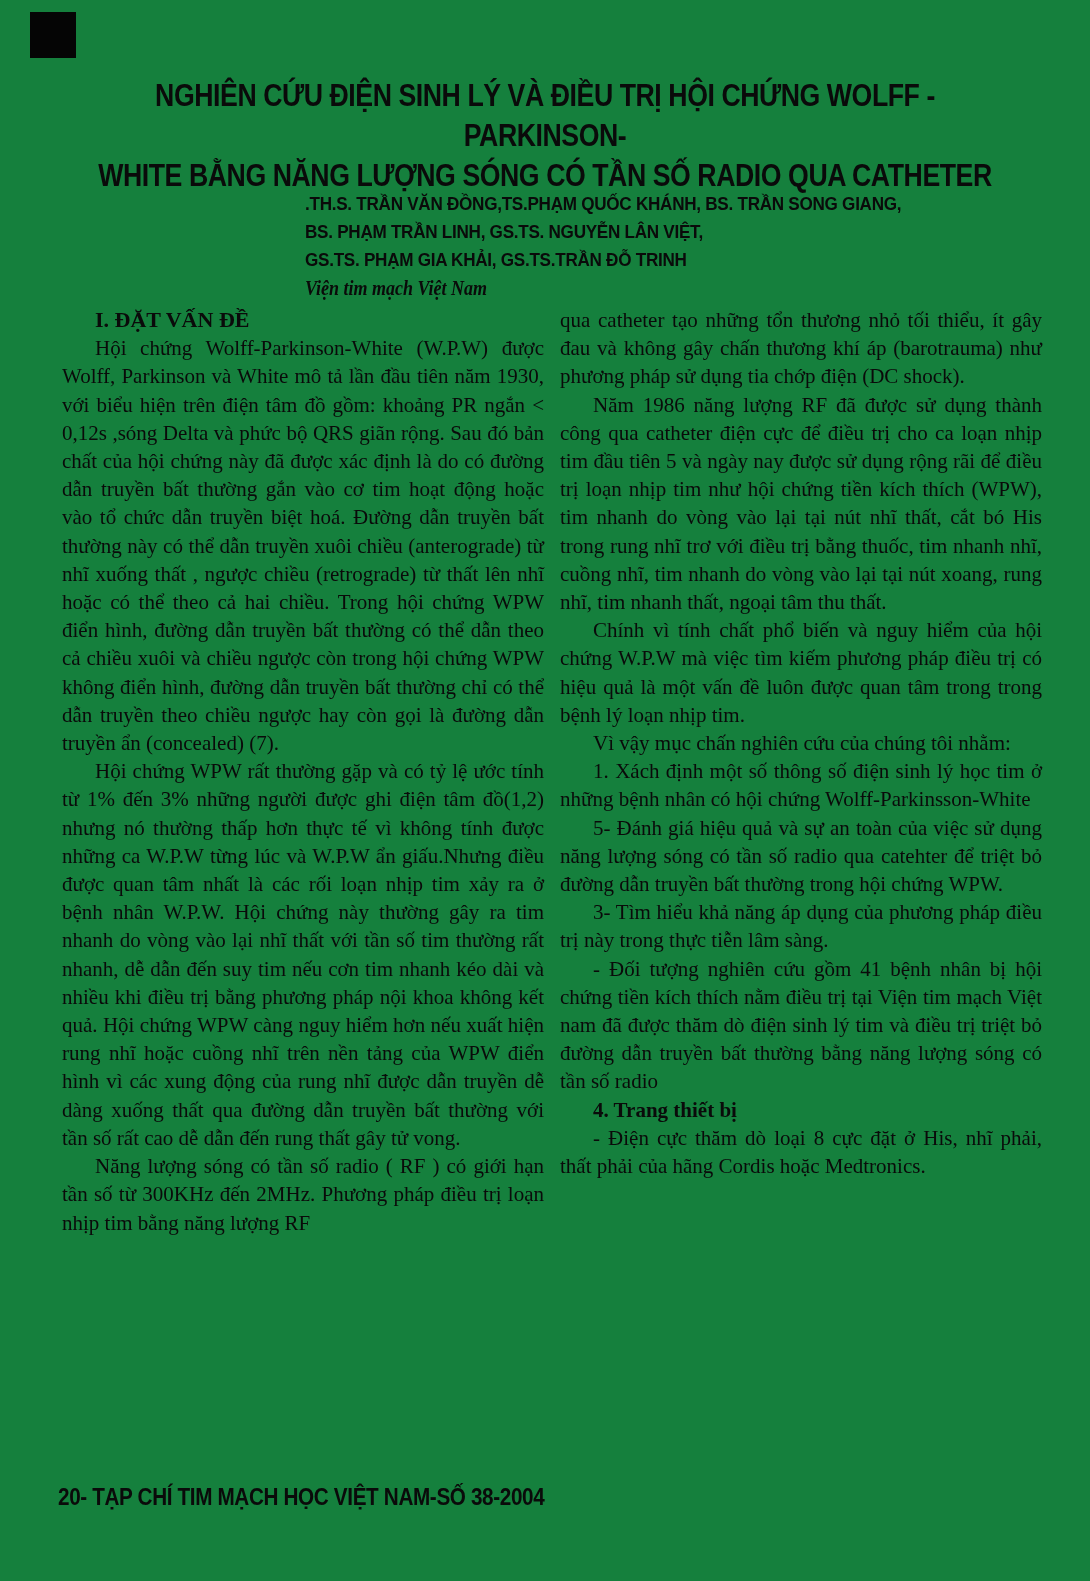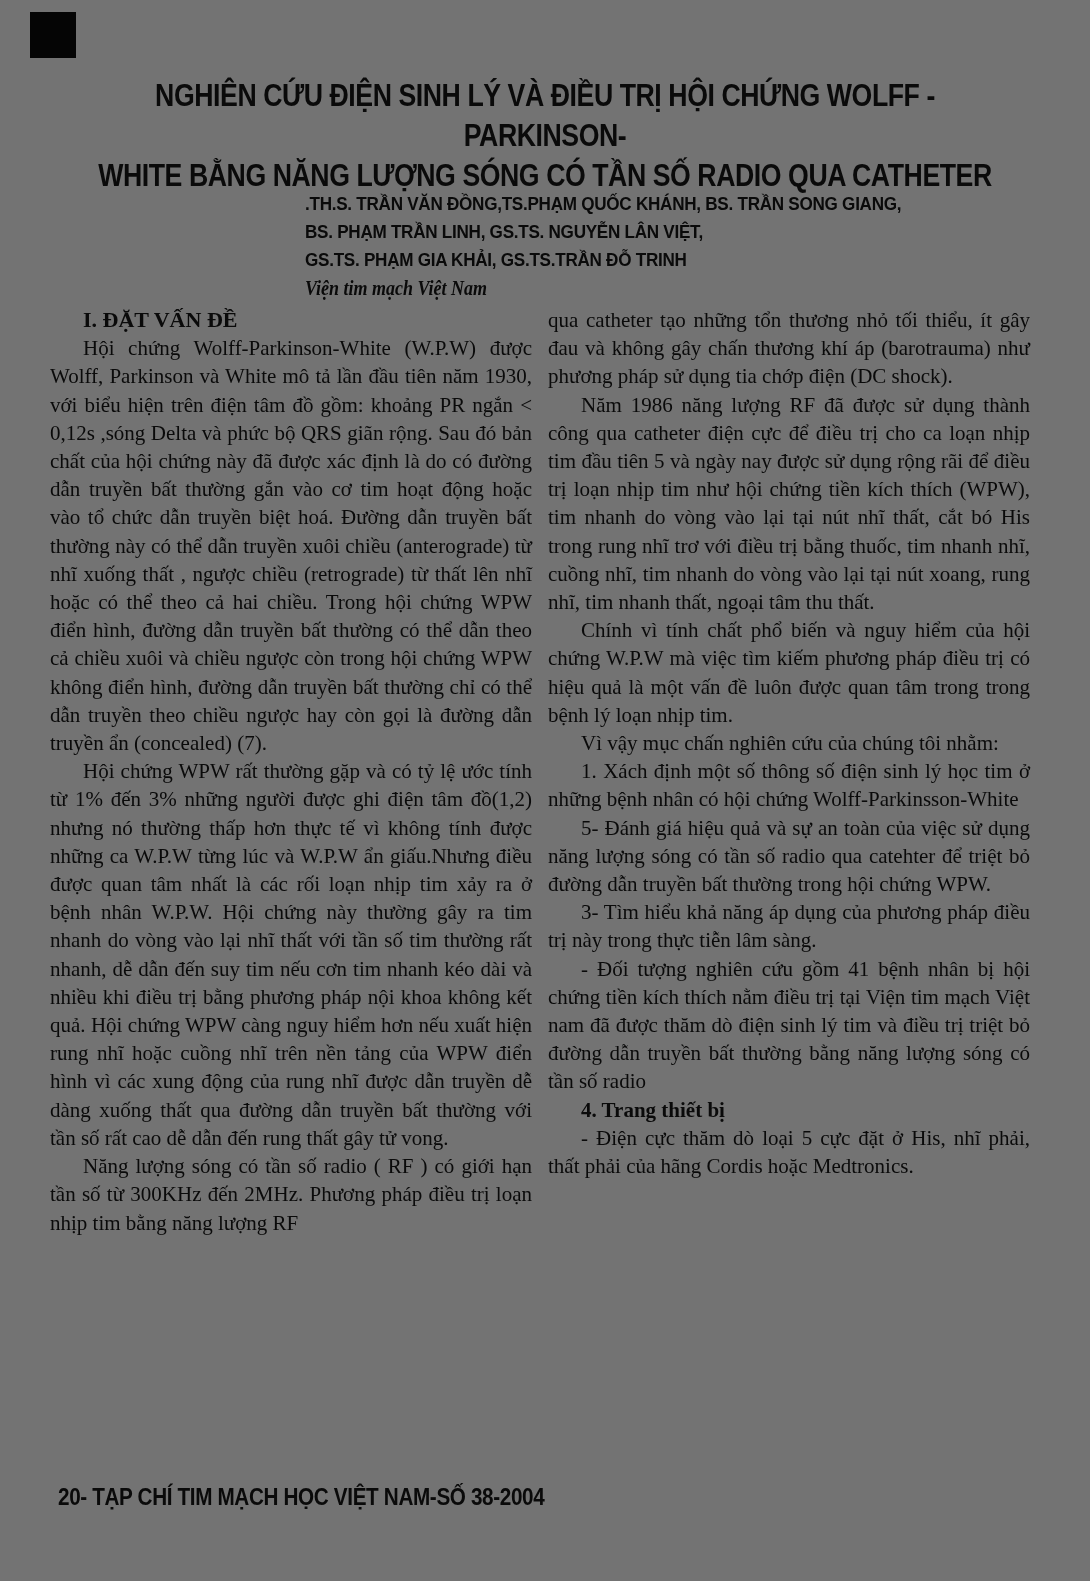--- a/index.html
+++ b/index.html
@@ -1,18 +1,18 @@
 <!DOCTYPE html>
 <html><head>
 <meta charset="utf-8">
 <style>
   html, body { margin:0; padding:0; background:#ffffff; }
   .page {
     position:relative; width:1090px; height:1581px;
-    background:#737373; color:#0a0a0a; overflow:hidden;
+    background:#15803d; color:#0a0a0a; overflow:hidden;
     font-family:"Liberation Serif","DejaVu Serif",serif;
   }
   .scan-mark {
     position:absolute; left:30px; top:12px; width:46px; height:46px;
     background:#050505;
   }
   .title {
     position:absolute; top:76px; left:0; width:100%;
     text-align:center; font-family:"Liberation Sans","DejaVu Sans",sans-serif;
     font-weight:bold; font-size:31px; line-height:40px;
@@ -25,21 +25,21 @@
     font-weight:bold; font-size:19px; line-height:28px;
     transform:scaleX(0.9); transform-origin:left top;
     letter-spacing:-0.3px;
   }
   .affiliation {
     font-family:"Liberation Serif","DejaVu Serif",serif;
     font-style:italic; font-weight:bold; font-size:20px;
     letter-spacing:0;
   }
   .columns {
-    position:absolute; top:306px; left:50px; width:980px;
+    position:absolute; top:306px; left:62px; width:980px;
     display:flex; gap:16px;
   }
   .col { width:482px; font-size:21px; line-height:28.2px; }
   .col > div { text-align:justify; margin:0; }
   .b-heading   { font-weight:bold; text-indent:33px; font-size:22px; }
   .b-subhead   { font-weight:bold; text-indent:33px; }
   .b-body      { text-indent:33px; }
   .b-body-flush{ text-indent:0; }
   .footer {
     position:absolute; top:1484px; left:58px;
@@ -80,19 +80,19 @@
     <section class="col">
         <div class="b-body-flush">qua catheter tạo những tổn thương nhỏ tối thiểu, ít gây đau và không gây chấn thương khí áp (barotrauma) như phương pháp sử dụng tia chớp điện (DC shock).</div>
         <div class="b-body">Năm 1986 năng lượng RF đã được sử dụng thành công qua catheter điện cực để điều trị cho ca loạn nhịp tim đầu tiên 5 và ngày nay được sử dụng rộng rãi để điều trị loạn nhịp tim như hội chứng tiền kích thích (WPW), tim nhanh do vòng vào lại tại nút nhĩ thất, cắt bó His trong rung nhĩ trơ với điều trị bằng thuốc, tim nhanh nhĩ, cuồng nhĩ, tim nhanh do vòng vào lại tại nút xoang, rung nhĩ, tim nhanh thất, ngoại tâm thu thất.</div>
         <div class="b-body">Chính vì tính chất phổ biến và nguy hiểm của hội chứng W.P.W mà việc tìm kiếm phương pháp điều trị có hiệu quả là một vấn đề luôn được quan tâm trong trong bệnh lý loạn nhịp tim.</div>
         <div class="b-body">Vì vậy mục chấn nghiên cứu của chúng tôi nhằm:</div>
         <div class="b-body">1. Xách định một số thông số điện sinh lý học tim ở những bệnh nhân có hội chứng Wolff-Parkinsson-White</div>
         <div class="b-body">5- Đánh giá hiệu quả và sự an toàn của việc sử dụng năng lượng sóng có tần số radio qua catehter để triệt bỏ đường dẫn truyền bất thường trong hội chứng WPW.</div>
         <div class="b-body">3- Tìm hiểu khả năng áp dụng của phương pháp điều trị này trong thực tiễn lâm sàng.</div>
         <div class="b-body">- Đối tượng nghiên cứu gồm 41 bệnh nhân bị hội chứng tiền kích thích nằm điều trị tại Viện tim mạch Việt nam đã được thăm dò điện sinh lý tim và điều trị triệt bỏ đường dẫn truyền bất thường bằng năng lượng sóng có tần số radio</div>
         <div class="b-subhead">4. Trang thiết bị</div>
-        <div class="b-body">- Điện cực thăm dò loại 5 cực đặt ở His, nhĩ phải, thất phải của hãng Cordis hoặc Medtronics.</div>
+        <div class="b-body">- Điện cực thăm dò loại 8 cực đặt ở His, nhĩ phải, thất phải của hãng Cordis hoặc Medtronics.</div>
       </section>
   </div>
 
   <div class="footer">20- TẠP CHÍ TIM MẠCH HỌC VIỆT NAM-SỐ 38-2004</div>
 
 </div>
 
 </body></html>

